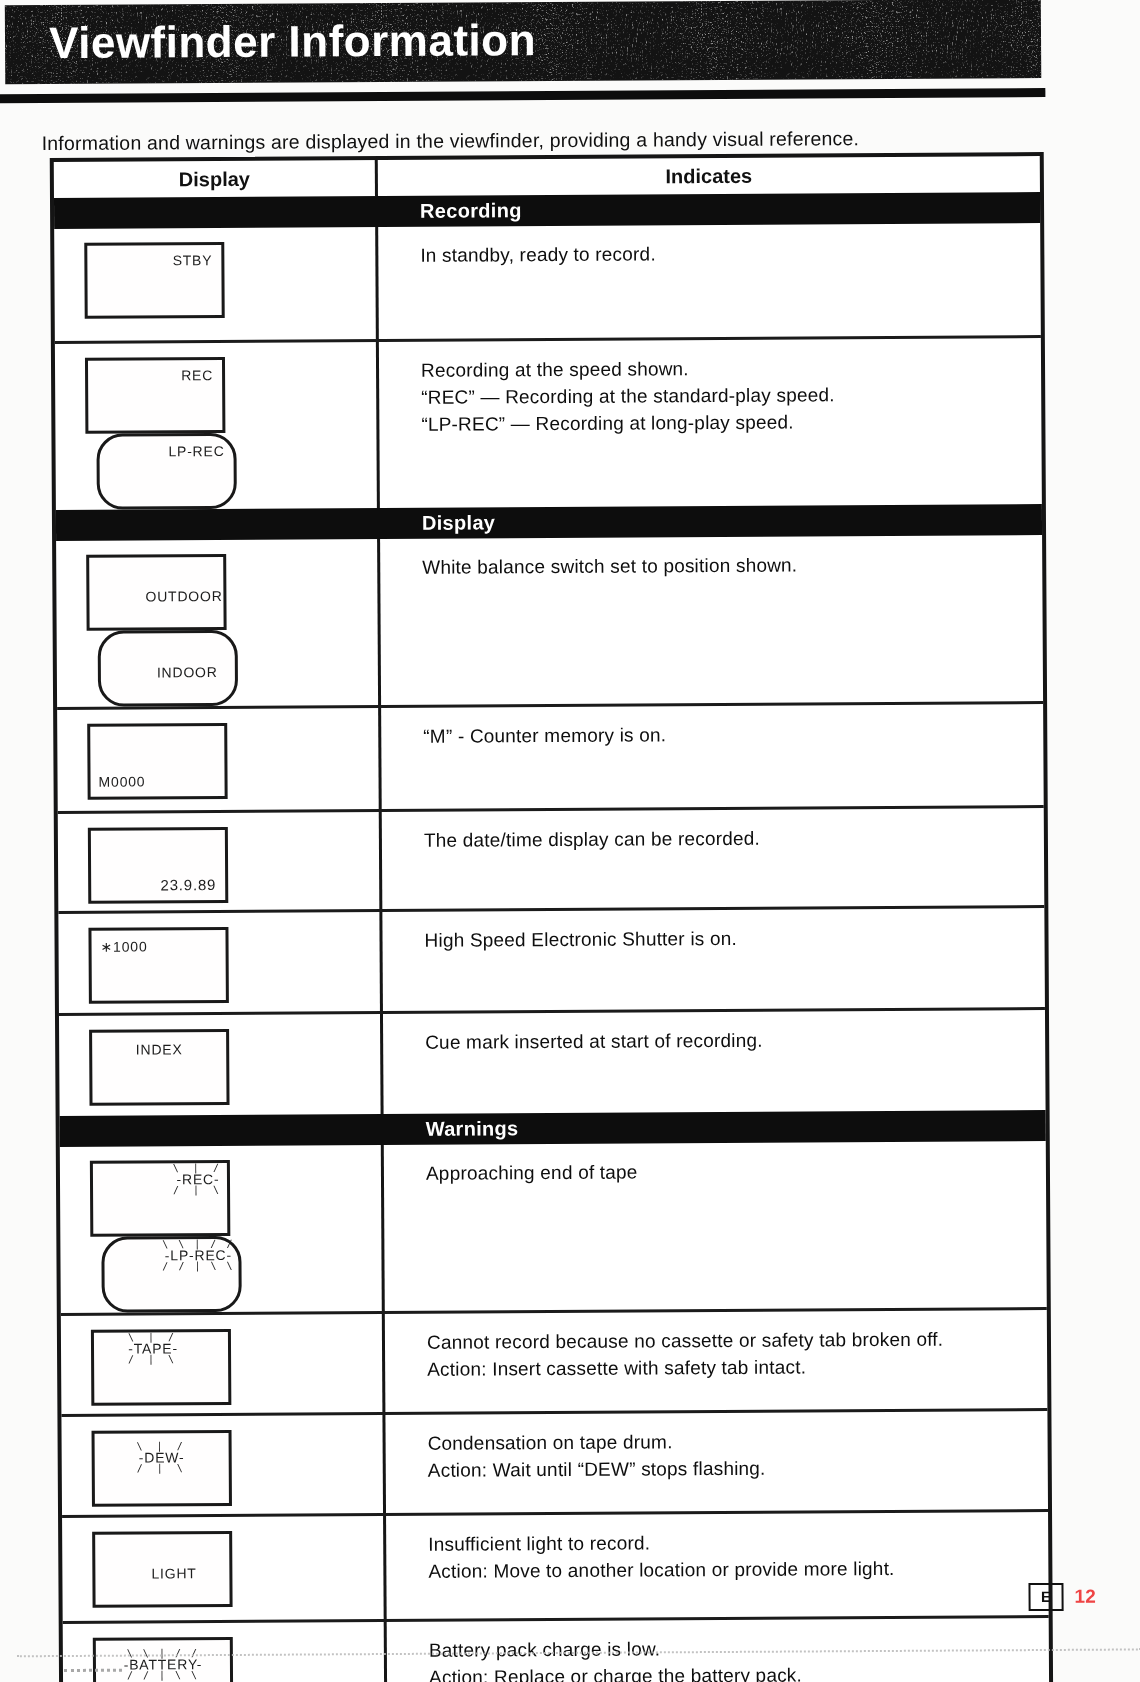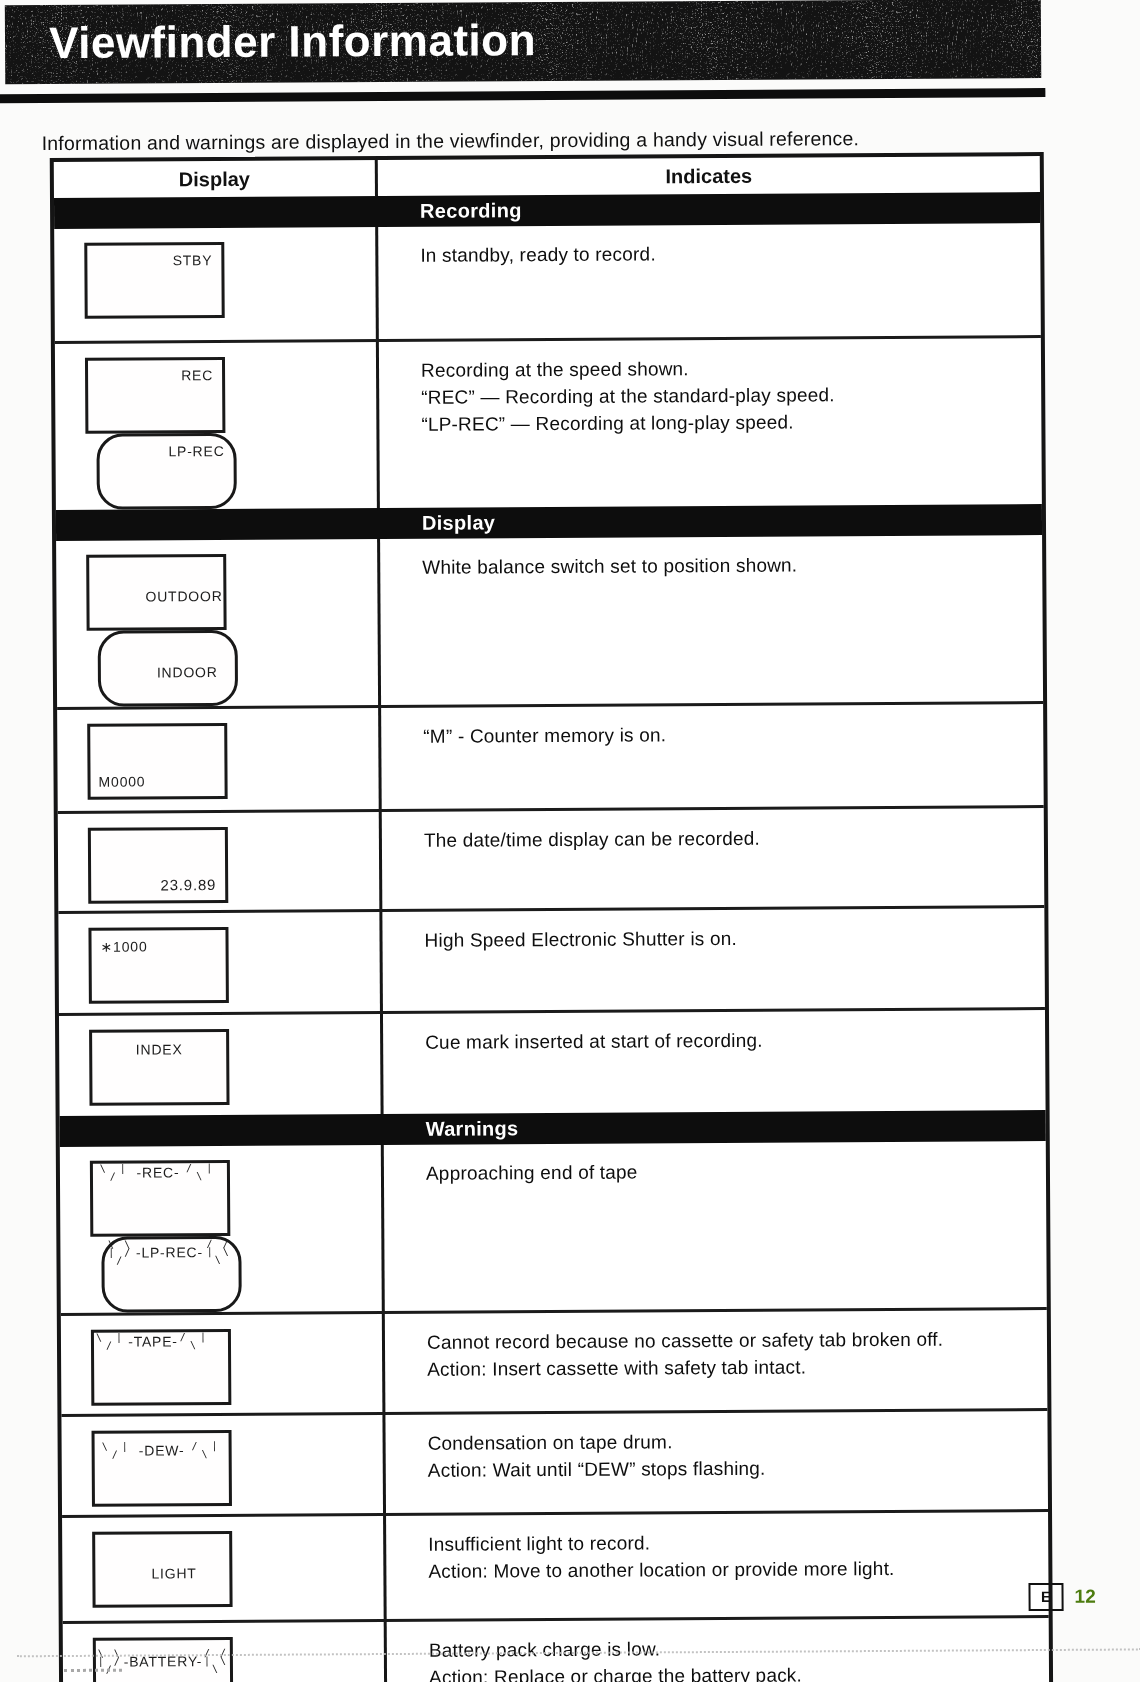--- a/index.html
+++ b/index.html
@@ -57,37 +57,37 @@
   .vfbox + .vfbox{margin-left:11px;border-radius:26px;}
   .vflabel{font-size:14px;letter-spacing:.8px;color:#1d1d1d;white-space:nowrap;}
   .pos-tr{position:absolute;top:7px;right:9px;}
   .pos-tl{position:absolute;top:8px;left:9px;}
   .pos-tc{position:absolute;top:9px;left:0;right:0;text-align:center;}
   .pos-ml{position:absolute;top:31px;left:8px;margin-left:48px;}
   .pos-bl{position:absolute;bottom:7px;left:8px;}
   .pos-br{position:absolute;bottom:7px;right:9px;font-size:15px;}
 
   
-  .vfflash{position:absolute;display:flex;align-items:center;}
+  .vfflash{position:absolute;display:flex;flex-direction:column;align-items:center;}
   .f-tr{top:1px;right:4px;}
   .f-tc{top:1px;left:0;right:16px;}
   .f-mc{top:9px;left:0;right:0;text-align:center;}
   .vfflash .vflabel{line-height:14px;}
   .rays{font-size:10px;line-height:8px;letter-spacing:4px;color:#222;text-align:center;
     font-family:"DejaVu Sans Mono",monospace;}
   .rays.rt::before{content:"\\ | /";}
   .rays.rb::before{content:"/ | \\";}
   .rays.dense.rt::before{content:"\\ \\ | / /";letter-spacing:2px;}
   .rays.dense.rb::before{content:"/ / | \\ \\";letter-spacing:2px;}
 
   
   .footer{position:absolute;left:1020px;top:1589px;display:flex;align-items:center;gap:11px;}
   .ed-box{display:inline-block;min-width:27px;height:24px;line-height:24px;text-align:center;
     border:2.5px solid #111;font-size:15px;font-weight:bold;color:#111;padding:0 2px;}
-  .page-num{font-size:19px;font-weight:bold;color:#4d7c0f;}
+  .page-num{font-size:19px;font-weight:bold;color:#ef4444;}
 
   
   .artifact-line{position:absolute;left:8px;top:1655px;width:1124px;height:0;
     border-top:2px dotted #b9b9b9;opacity:.85;}
   .artifact-mark{position:absolute;left:55px;top:1669px;width:58px;height:0;
     border-top:3px dotted #a8a8a8;}
 </style>
 </head>
 <body>
 

